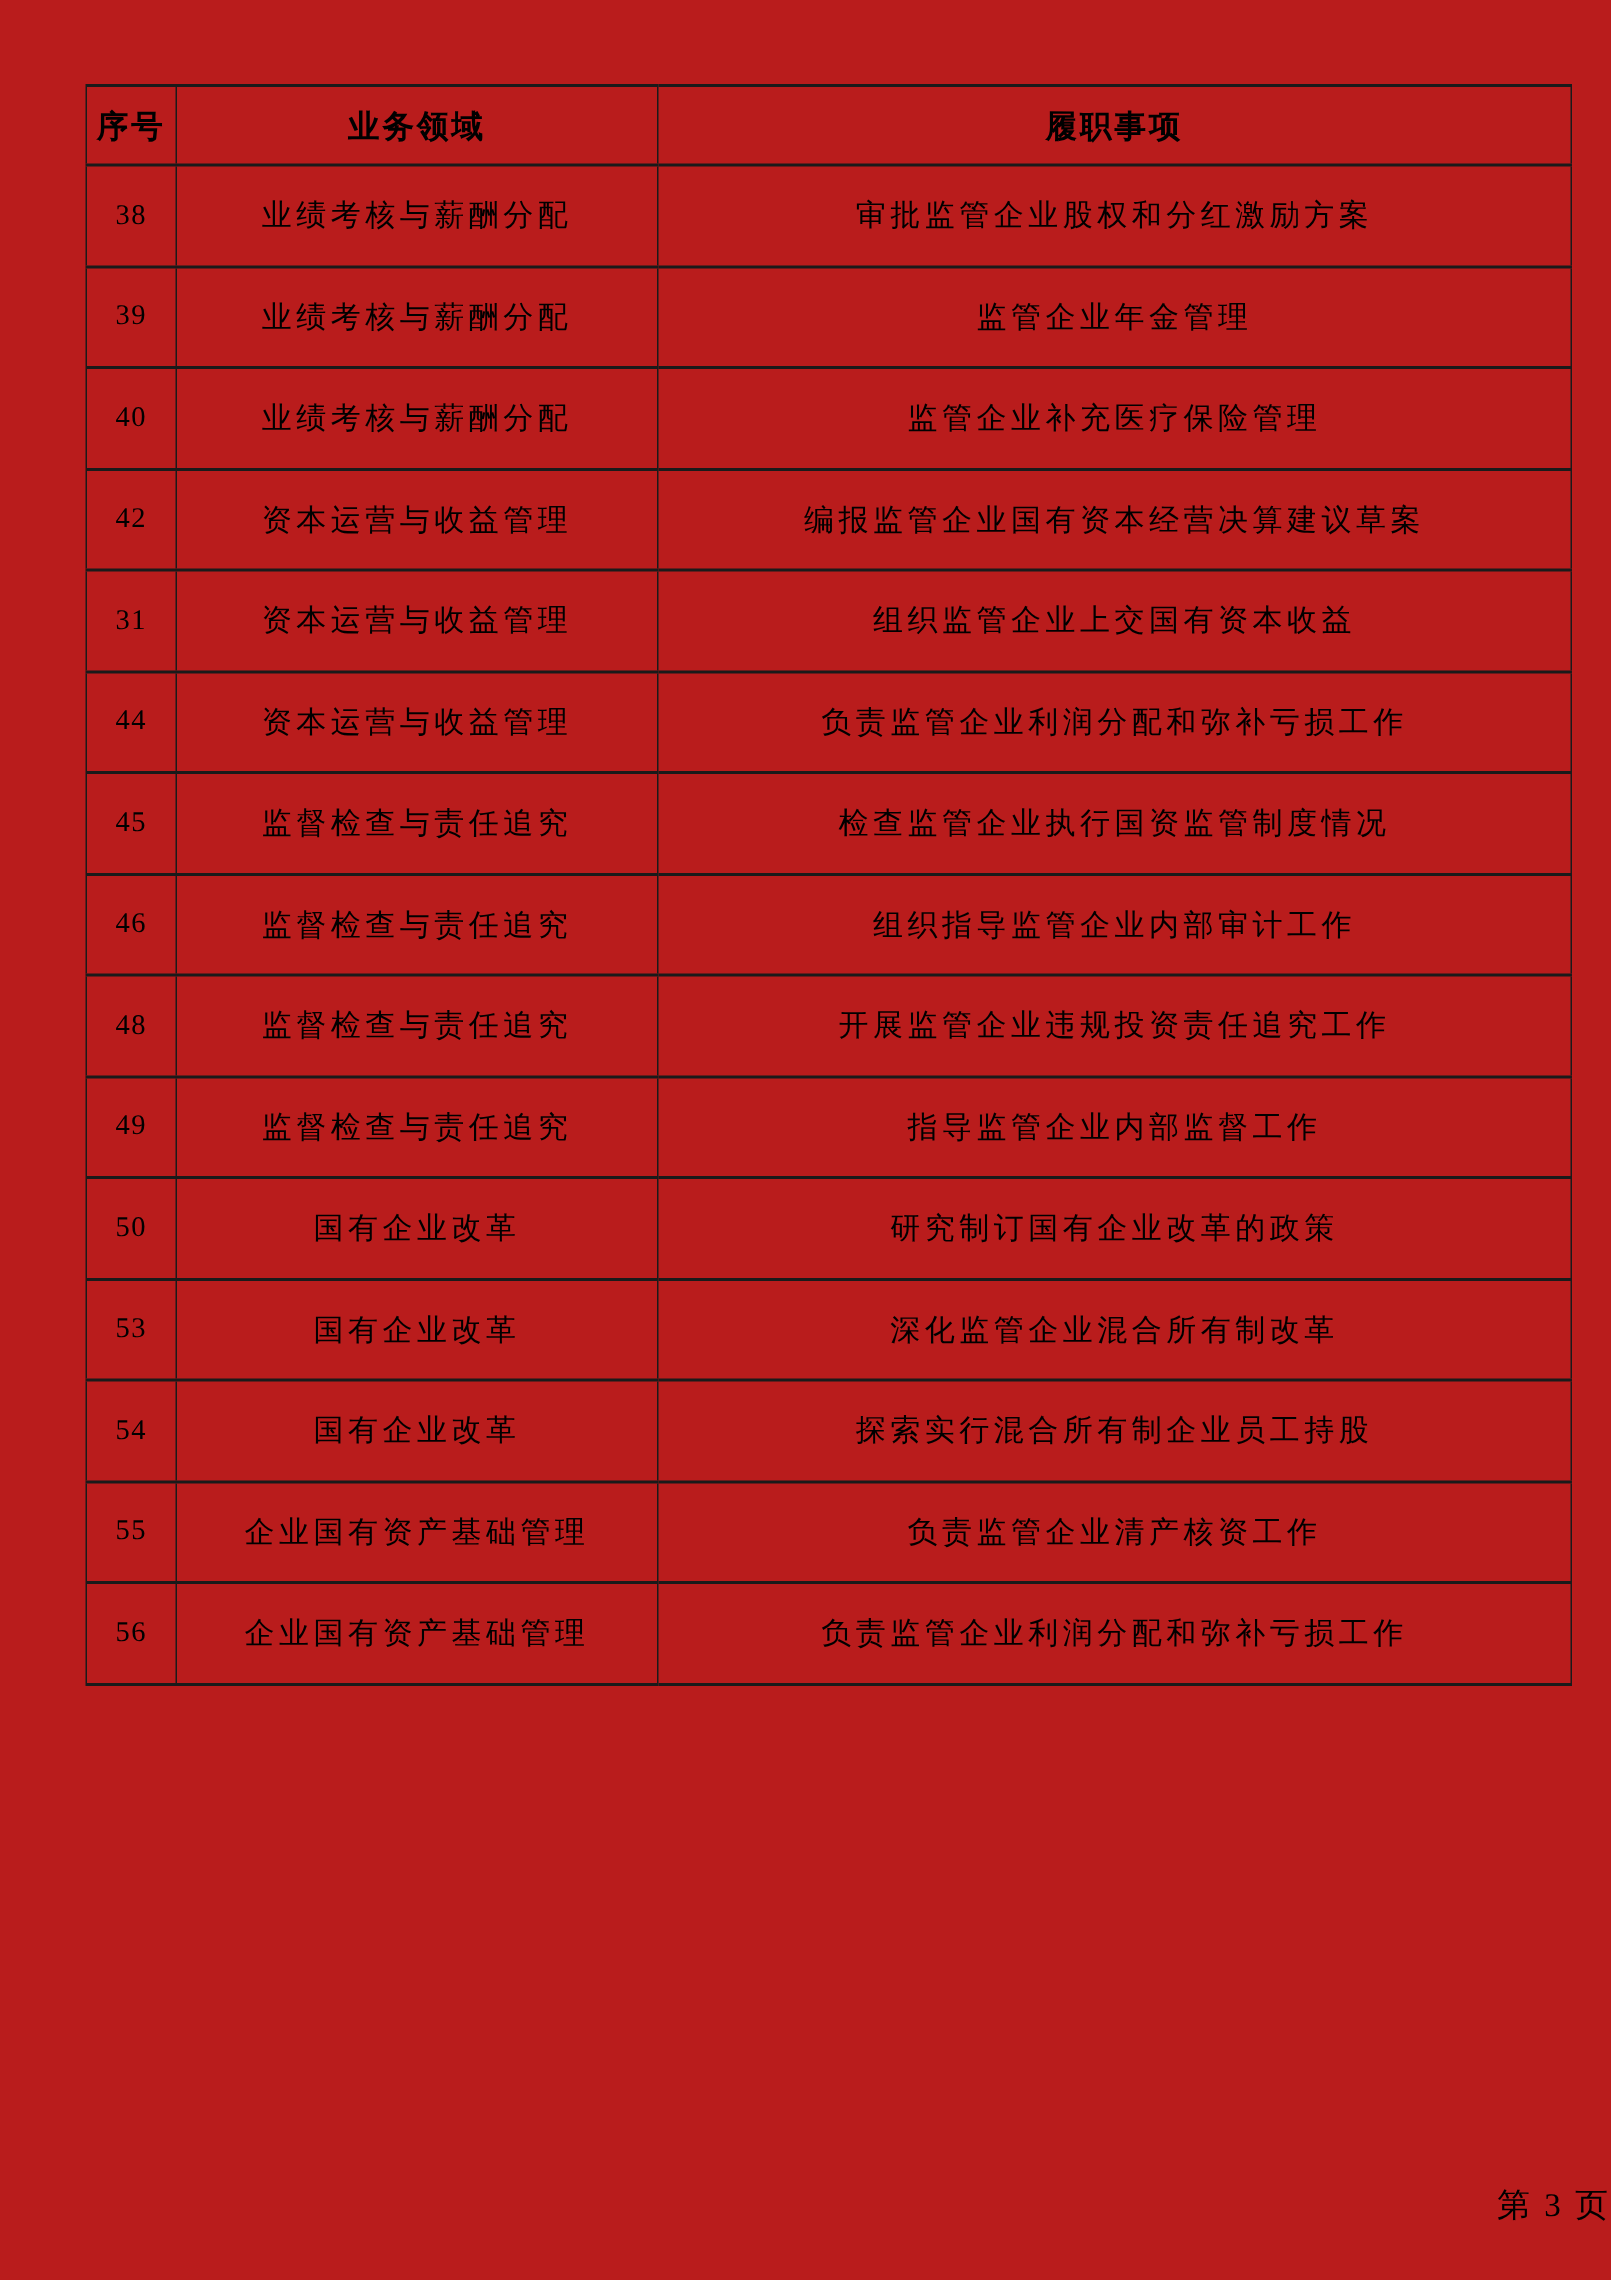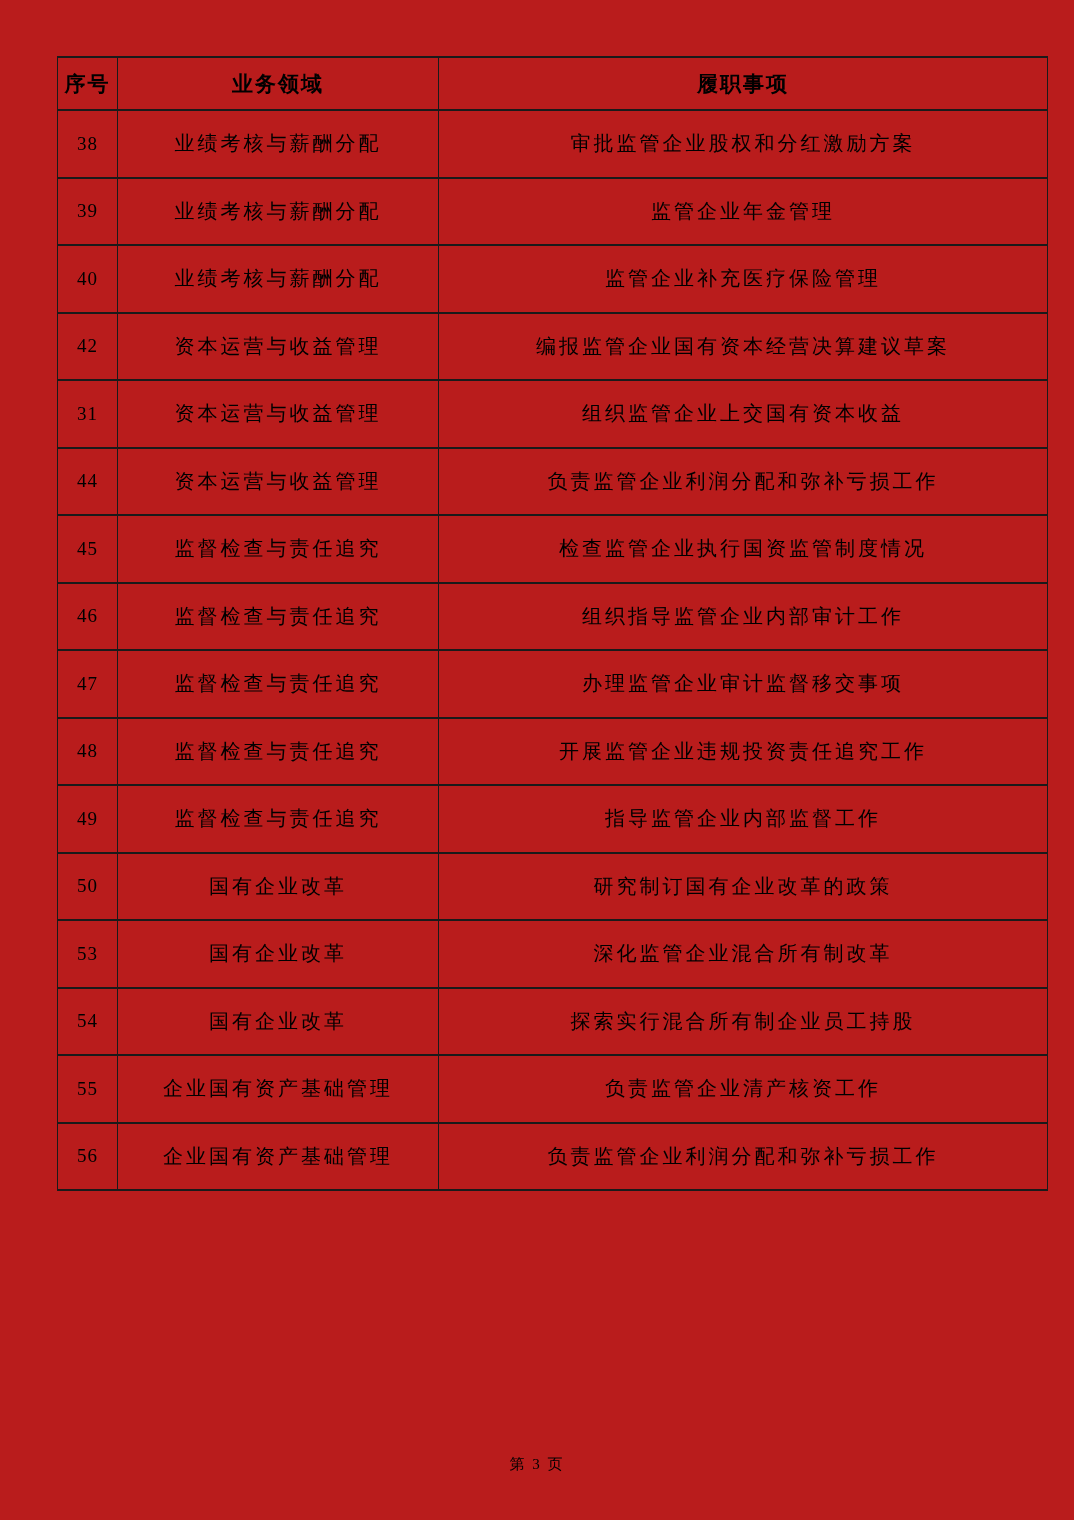--- a/index.html
+++ b/index.html
@@ -52,22 +52,22 @@
   }
   .duty-table tbody td.cell-index {
     letter-spacing: 1px;
     font-size: 19px;
   }
   .page-footer {
     position: absolute;
     left: 0;
     top: 1455px;
     width: 100%;
-    text-align: center;
-    font-size: 15px;
+    text-align: right;
+    font-size: 22px;
     letter-spacing: 2px;
   }
 </style>
 </head>
 <body>
 
 <div class="page">
   <table class="duty-table">
     <colgroup>
       <col class="c-index">
@@ -116,25 +116,20 @@
           <td class="cell-index">45</td>
           <td class="cell-area">监督检查与责任追究</td>
           <td class="cell-duty">检查监管企业执行国资监管制度情况</td>
         </tr>
         <tr>
           <td class="cell-index">46</td>
           <td class="cell-area">监督检查与责任追究</td>
           <td class="cell-duty">组织指导监管企业内部审计工作</td>
         </tr>
         <tr>
-          <td class="cell-index">47</td>
-          <td class="cell-area">监督检查与责任追究</td>
-          <td class="cell-duty">办理监管企业审计监督移交事项</td>
-        </tr>
-        <tr>
           <td class="cell-index">48</td>
           <td class="cell-area">监督检查与责任追究</td>
           <td class="cell-duty">开展监管企业违规投资责任追究工作</td>
         </tr>
         <tr>
           <td class="cell-index">49</td>
           <td class="cell-area">监督检查与责任追究</td>
           <td class="cell-duty">指导监管企业内部监督工作</td>
         </tr>
         <tr>

